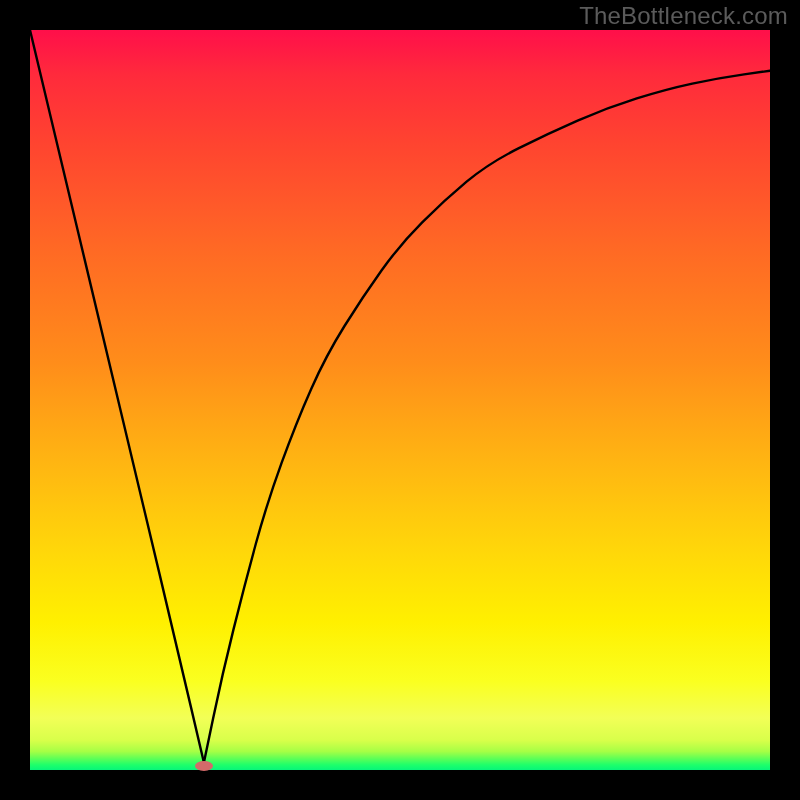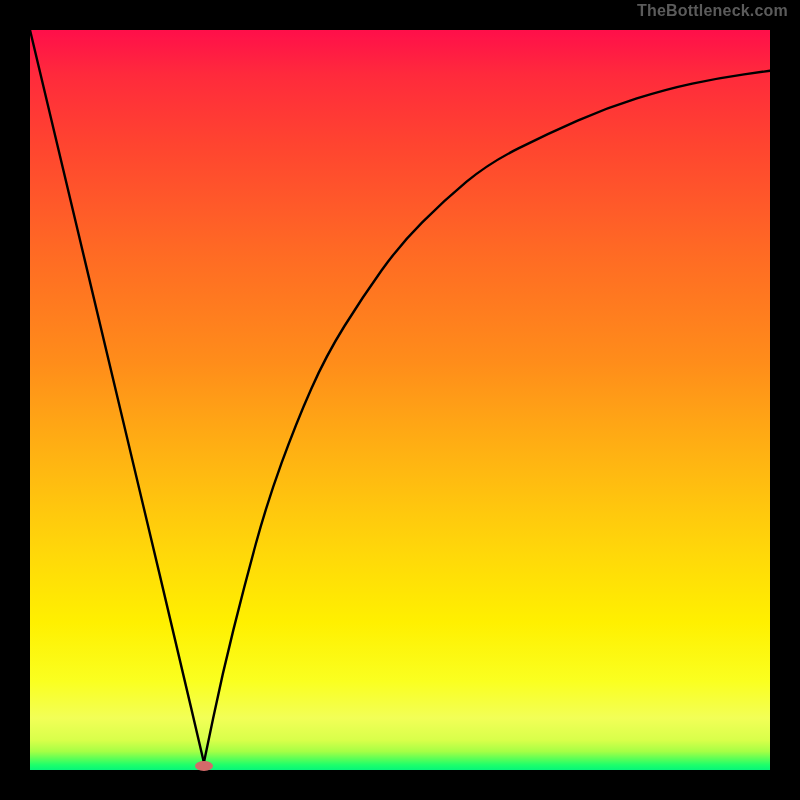--- a/index.html
+++ b/index.html
@@ -41,23 +41,23 @@
       #5aff58 98.5%,
       #1eff6a 99.3%,
       #07f57a 100%
     );
   }
   .watermark {
     position: absolute;
     top: 2px;
     right: 12px;
     color: #5b5b5b;
-    font-size: 16px;
+    font-size: 24px;
     letter-spacing: 0.2px;
-    font-weight: 700;
+    font-weight: 400;
     user-select: none;
   }
   .curve-svg {
     position: absolute;
     left: 0;
     top: 0;
     width: 740px;
     height: 740px;
     overflow: visible;
   }

